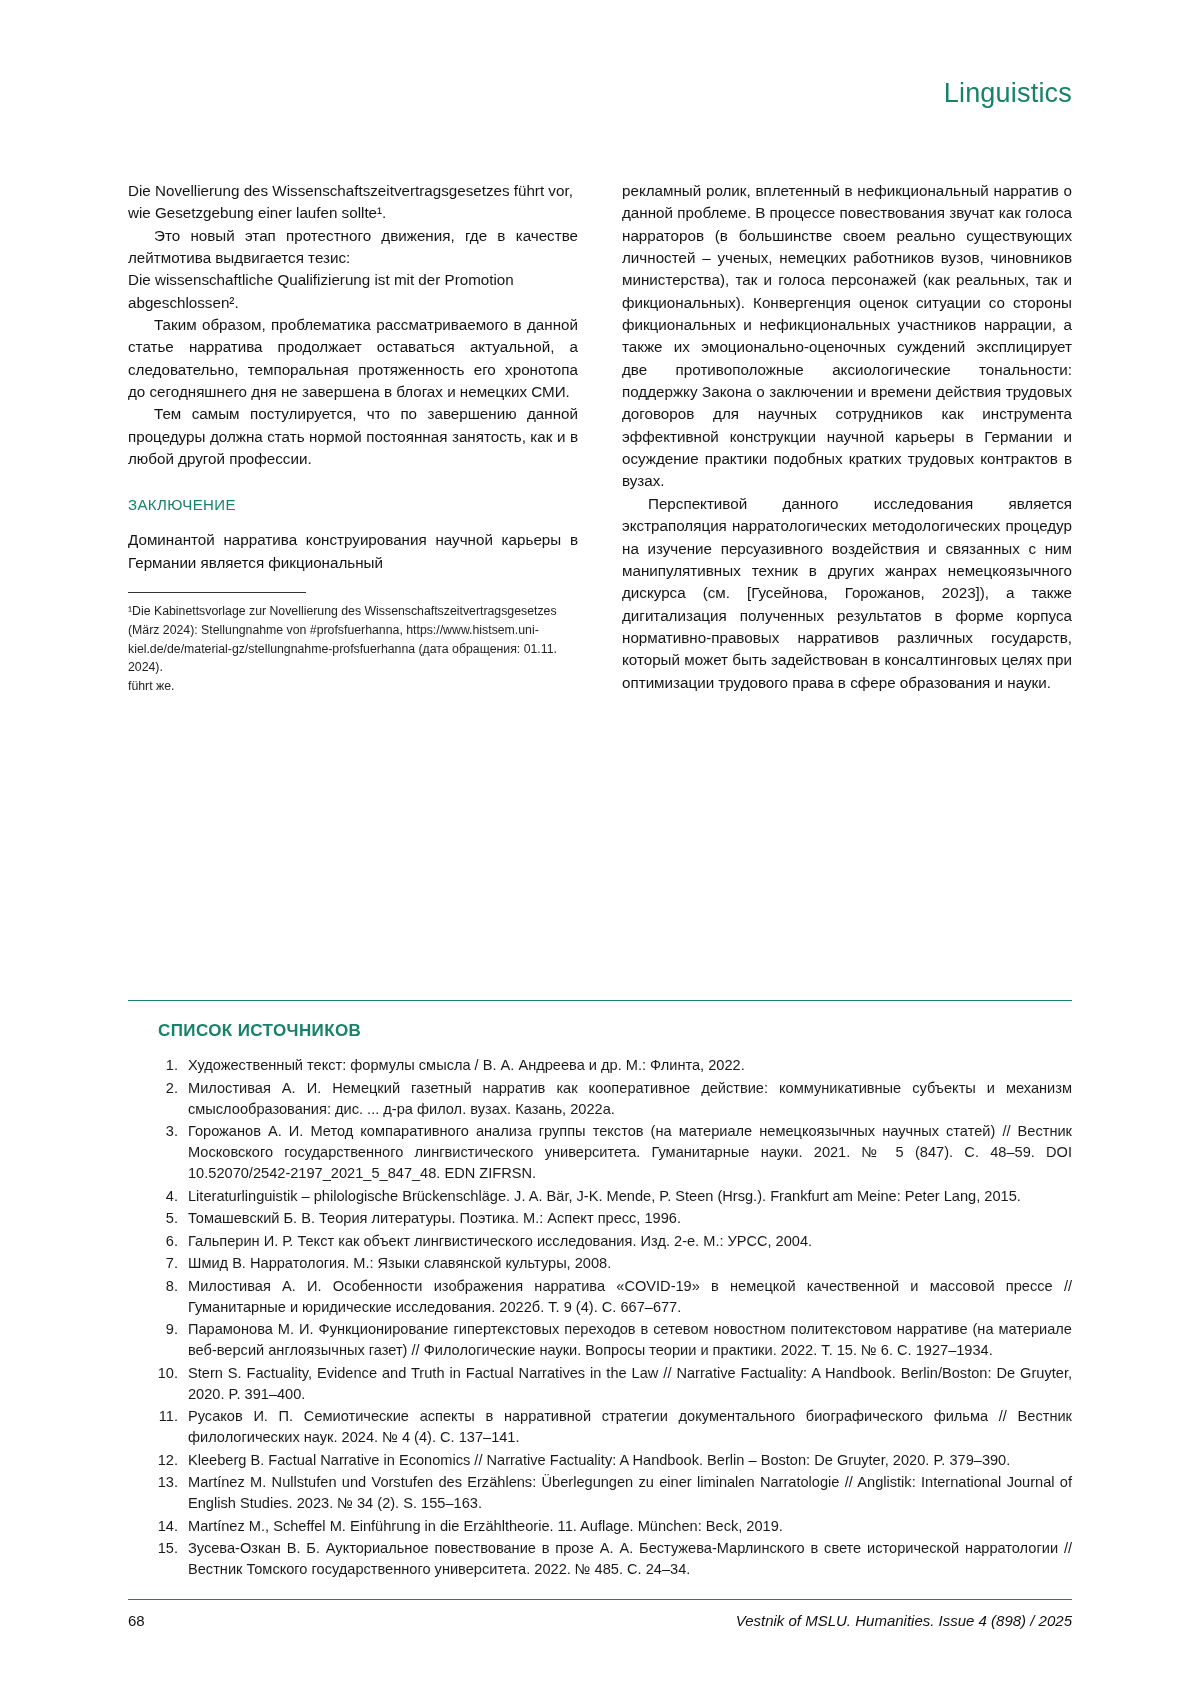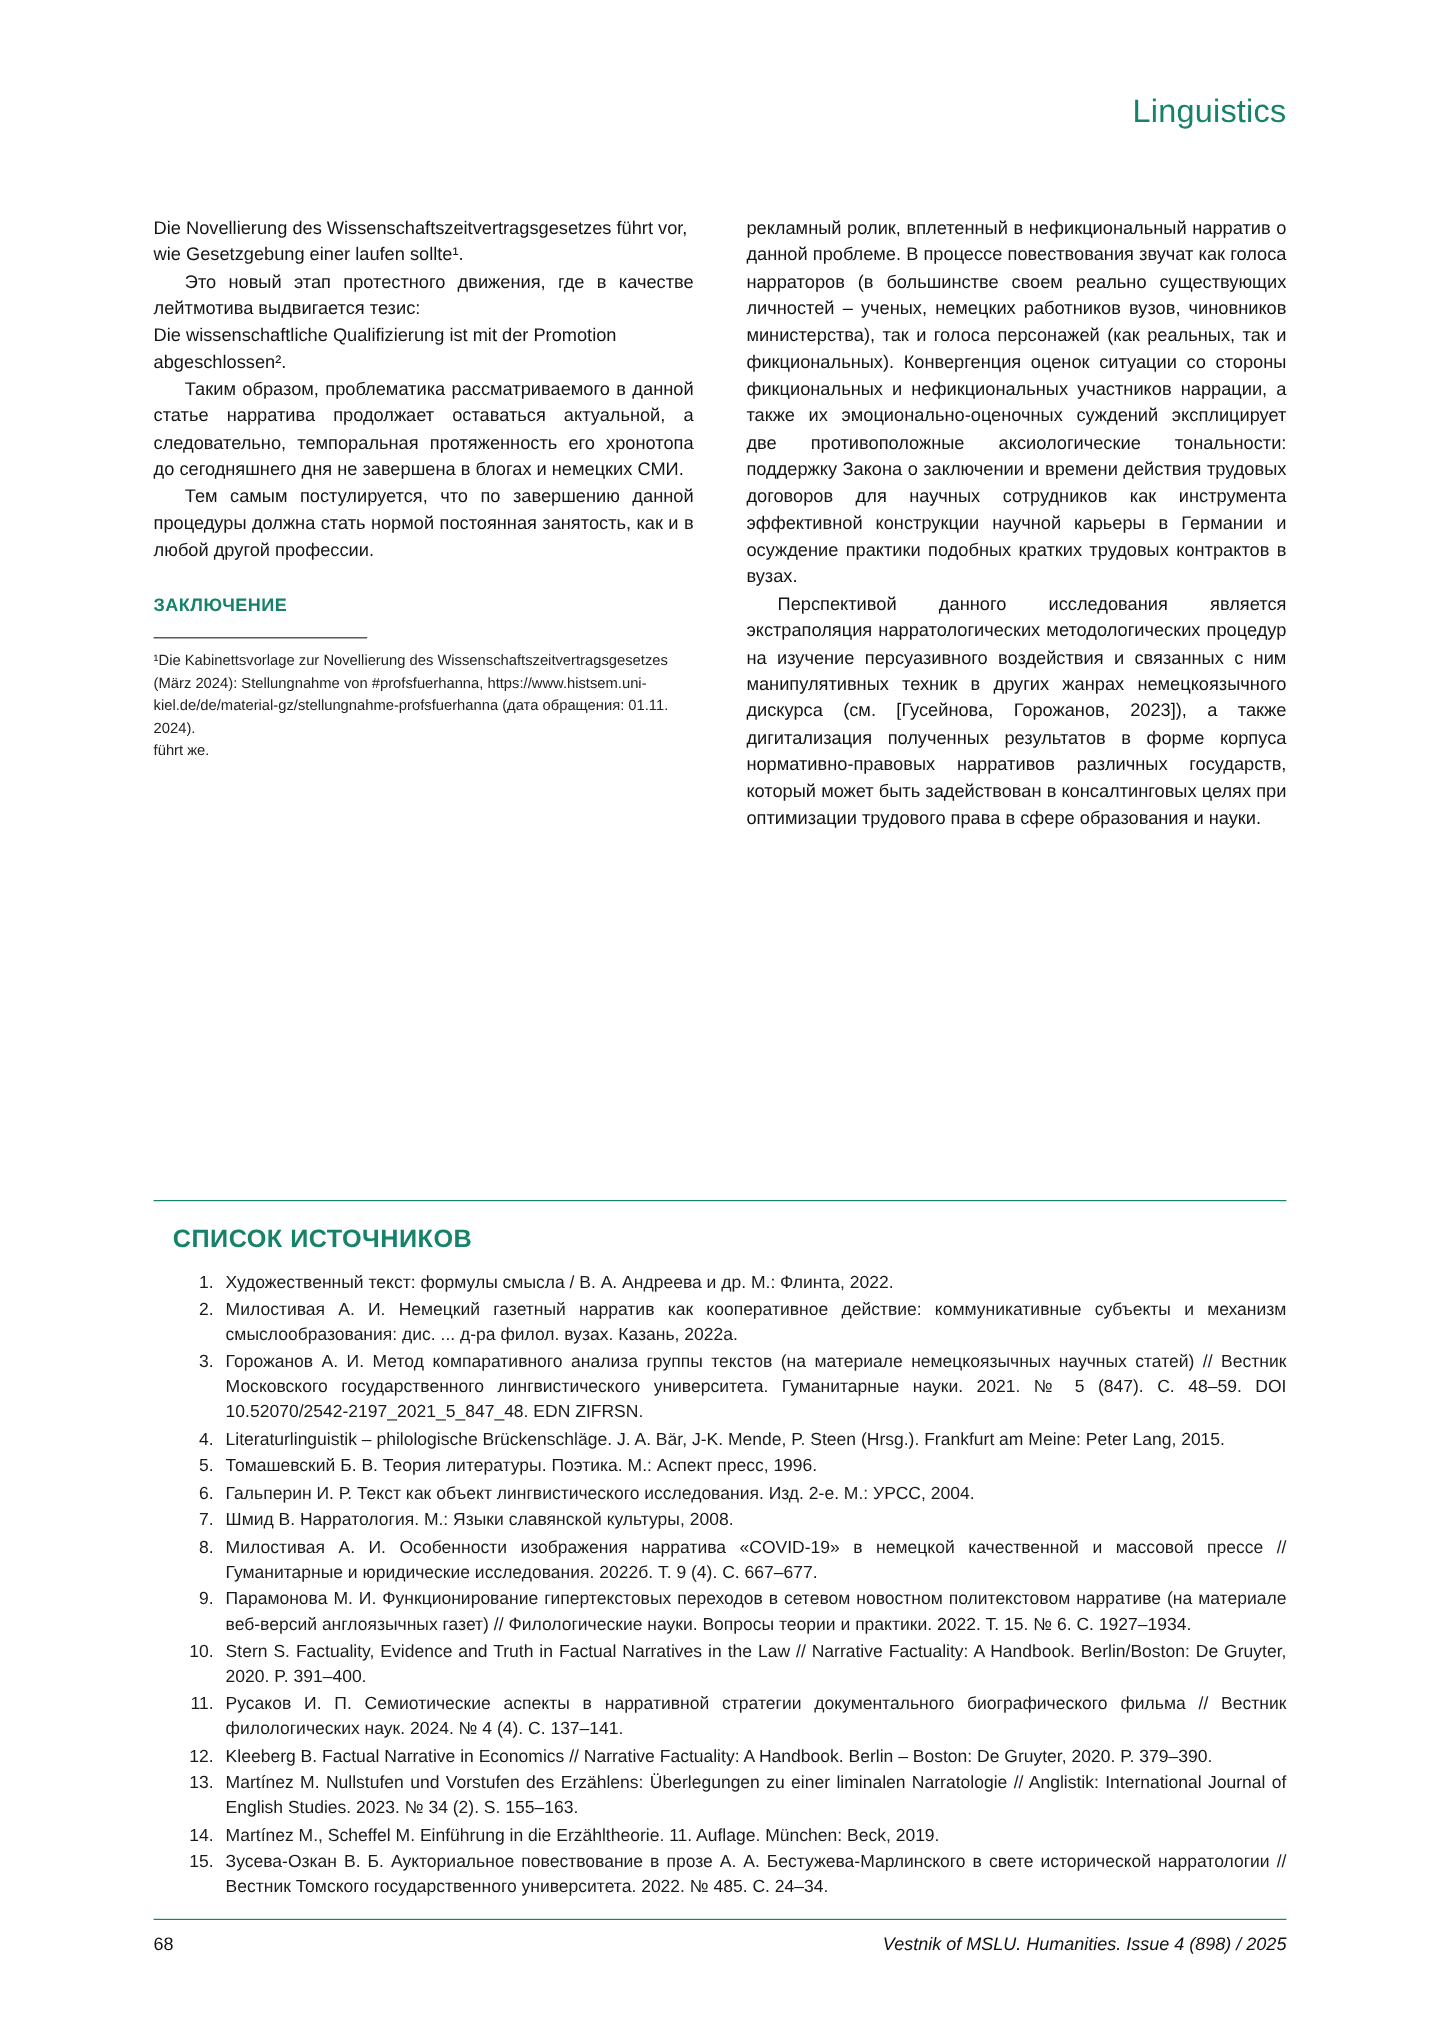--- a/index.html
+++ b/index.html
@@ -58,21 +58,21 @@
   p.tight {
     margin-top: 0;
   }
   .quote {
     font-size: 15.2px;
     line-height: 1.47;
     text-align: left;
   }
   .section-head {
     font-size: 15px;
-    font-weight: bold;
+    font-weight: normal;
     color: #17826a;
     letter-spacing: 0.4px;
     margin-top: 26px;
     margin-bottom: 16px;
   }
   .fn-rule {
     border: none;
     border-top: 1px solid #333;
     width: 178px;
     margin: 18px 0 9px 0;
@@ -88,25 +88,25 @@
     top: 1000px;
     left: 128px;
     width: 944px;
   }
   .refs-rule {
     border: none;
     border-top: 1.2px solid #17826a;
     margin: 0 0 20px 0;
   }
   .refs-title {
-    font-size: 21px;
+    font-size: 17px;
     font-weight: bold;
     color: #17826a;
     letter-spacing: 0.4px;
-    margin-left: 16px;
+    margin-left: 30px;
     margin-bottom: 14px;
   }
   ol.refs {
     margin: 0;
     padding-left: 54px;
     font-size: 14.6px;
     line-height: 1.44;
   }
   ol.refs li {
     text-align: justify;
@@ -151,20 +151,21 @@
 
       <div class="col">
         <p class="quote">Die Novellierung des Wissenschaftszeitvertragsgesetzes führt vor, wie Gesetzgebung einer laufen sollte¹.</p>
         <p class="indent gap">Это новый этап протестного движения, где в качестве лейтмотива выдвигается тезис:</p>
         <p class="quote gap">Die wissenschaftliche Qualifizierung ist mit der Promotion abgeschlossen².</p>
         <p class="indent tight">Таким образом, проблематика рассматриваемого в данной статье нарратива продолжает оставаться актуальной, а следовательно, темпоральная протяженность его хронотопа до сегодняшнего дня не завершена в блогах и немецких СМИ.</p>
         <p class="indent gap">Тем самым постулируется, что по завершению данной процедуры должна стать нормой постоянная занятость, как и в любой другой профессии.</p>
 
         <div class="section-head">ЗАКЛЮЧЕНИЕ</div>
 
+        <p>Доминантой нарратива конструирования научной карьеры в Германии является фикциональный</p>
 
         <hr class="fn-rule">
         <div class="footnotes">¹Die Kabinettsvorlage zur Novellierung des Wissenschaftszeitvertragsgesetzes (März 2024): Stellungnahme von #profsfuerhanna, https://www.histsem.uni-kiel.de/de/material-gz/stellungnahme-profsfuerhanna (дата обращения: 01.11. 2024).</div>
         <div class="footnotes">führt же.</div>
       </div>
 
       <div class="col">
         <p>рекламный ролик, вплетенный в нефикциональный нарратив о данной проблеме. В процессе повествования звучат как голоса нарраторов (в большинстве своем реально существующих личностей – ученых, немецких работников вузов, чиновников министерства), так и голоса персонажей (как реальных, так и фикциональных). Конвергенция оценок ситуации со стороны фикциональных и нефикциональных участников наррации, а также их эмоционально-оценочных суждений эксплицирует две противоположные аксиологические тональности: поддержку Закона о заключении и времени действия трудовых договоров для научных сотрудников как инструмента эффективной конструкции научной карьеры в Германии и осуждение практики подобных кратких трудовых контрактов в вузах.</p>
         <p class="indent tight">Перспективой данного исследования является экстраполяция нарратологических методологических процедур на изучение персуазивного воздействия и связанных с ним манипулятивных техник в других жанрах немецкоязычного дискурса (см. [Гусейнова, Горожанов, 2023]), а также дигитализация полученных результатов в форме корпуса нормативно-правовых нарративов различных государств, который может быть задействован в консалтинговых целях при оптимизации трудового права в сфере образования и науки.</p>
       </div>

